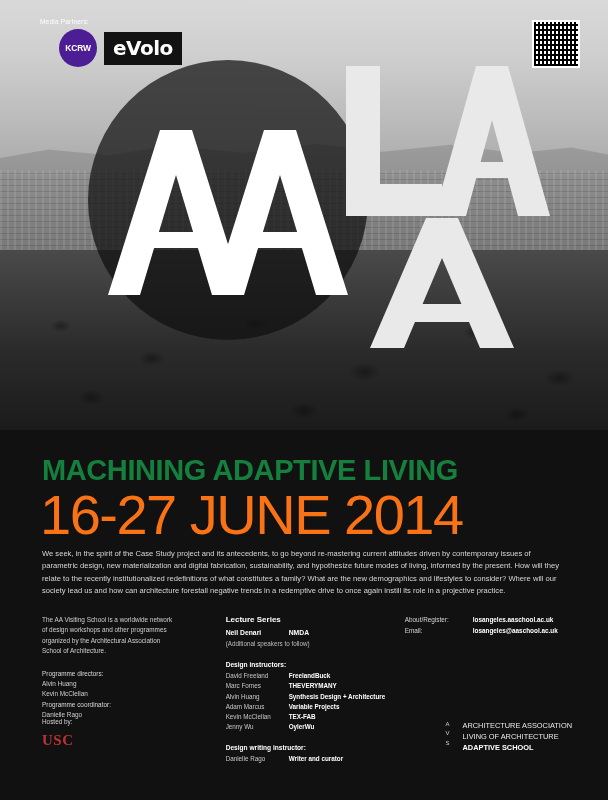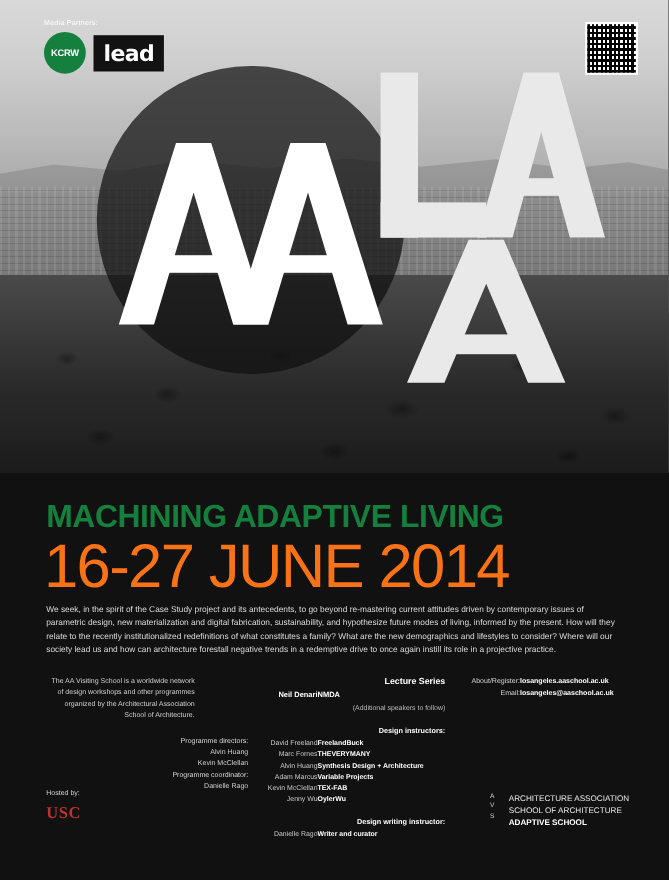--- a/index.html
+++ b/index.html
@@ -113,26 +113,27 @@
     margin-bottom: 4px;
   }
   .mp-logos {
     display: flex;
     align-items: center;
     gap: 7px;
   }
   .kcrw {
     width: 38px; height: 38px;
     border-radius: 50%;
-    background: #15803d;
+    background: #4c1d95;
     display: flex; align-items: center; justify-content: center;
     color: #fff;
     font-size: 8.5px;
     font-weight: bold;
     letter-spacing: -.2px;
+    margin-left: 19px;
   }
   .evolo {
     background: #121212;
     padding: 6px 9px 7px 9px;
     color: #fff;
     font-size: 20px;
     font-weight: bold;
     line-height: 1;
     letter-spacing: -.5px;
     font-family: "DejaVu Sans", sans-serif;
@@ -191,21 +192,20 @@
     color: #d8d8d8;
   }
 
   
   .cols {
     position: absolute;
     left: 42px; top: 185px;
     width: 528px;
     display: flex;
     gap: 0;
-    text-align: right;
   }
   .col-left { width: 200px; }
   .col-mid { width: 195px; }
   .col-right { width: 180px; }
 
   .blurb {
     font-size: 6.4px;
     line-height: 1.62;
     color: #cfcfcf;
     width: 135px;
@@ -347,21 +347,21 @@
           <path d="M40 290 L96 160 L128 160 L184 290 L150 290 L112 200 L74 290 Z"></path>
           <rect x="76" y="246" width="72" height="18"></rect>
         </g>
       </svg>
     </div>
 
     <div class="media-partners">
       <div class="mp-label">Media Partners:</div>
       <div class="mp-logos">
         <div class="kcrw">KCRW</div>
-        <div class="evolo">lead</div>
+        <div class="evolo">eVolo</div>
       </div>
     </div>
 
     <div class="qr">
       <div class="qr-inner"></div>
     </div>
   </div>
 
   <div class="panel">
 
@@ -438,19 +438,19 @@
     <div class="usc">USC</div>
 
     <div class="aa-school">
       <div class="avs">
         <div>A</div>
         <div>V</div>
         <div>S</div>
       </div>
       <div class="aa-school-text">
         <div>ARCHITECTURE ASSOCIATION</div>
-        <div>SCHOOL OF ARCHITECTURE</div>
+        <div>LIVING OF ARCHITECTURE</div>
         <div class="bold">ADAPTIVE SCHOOL</div>
       </div>
     </div>
 
   </div>
 </div>
 
 </body></html>

